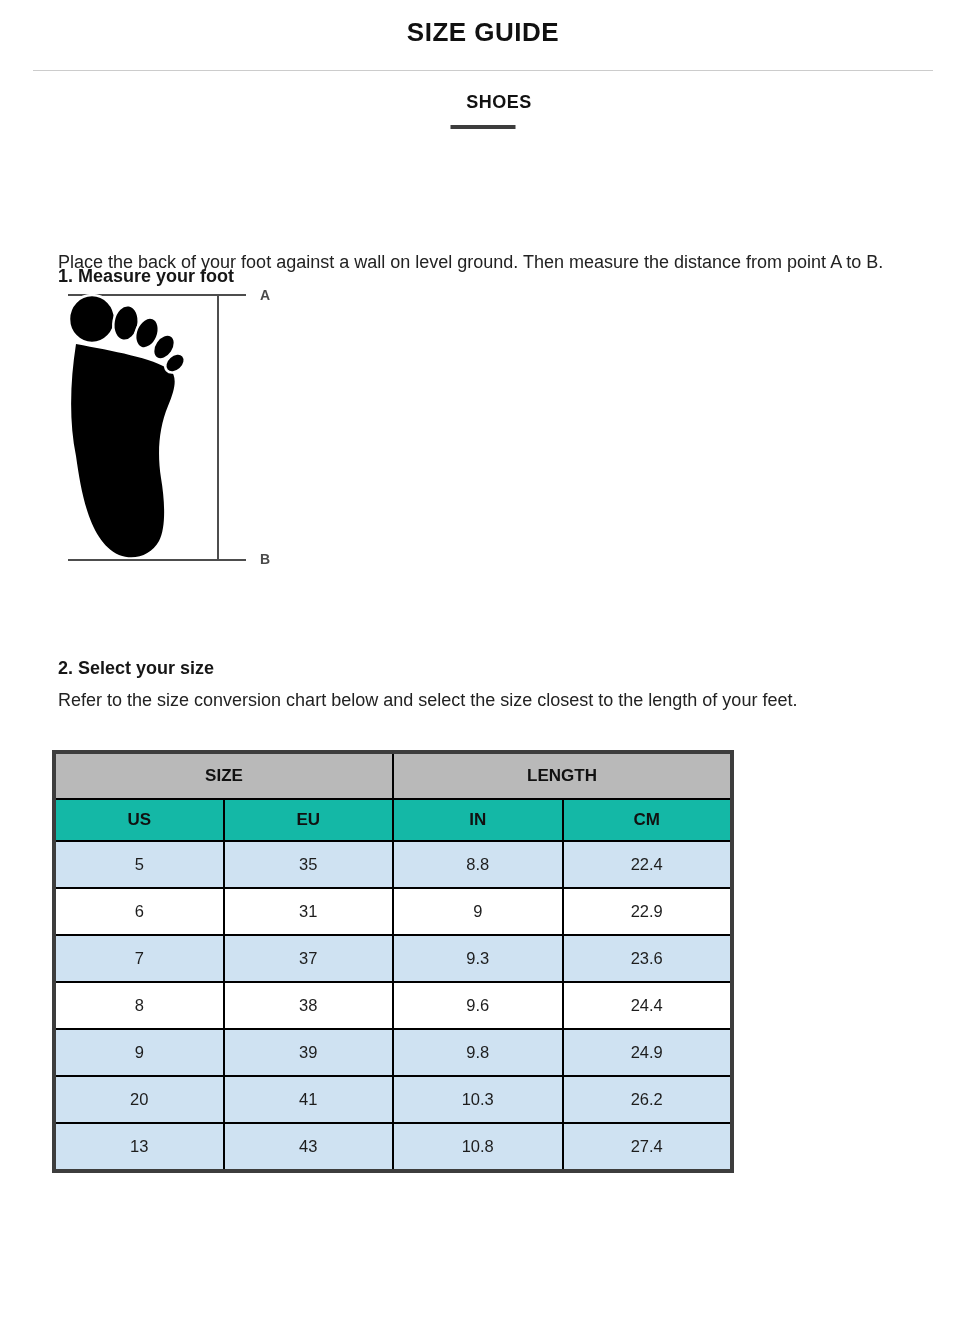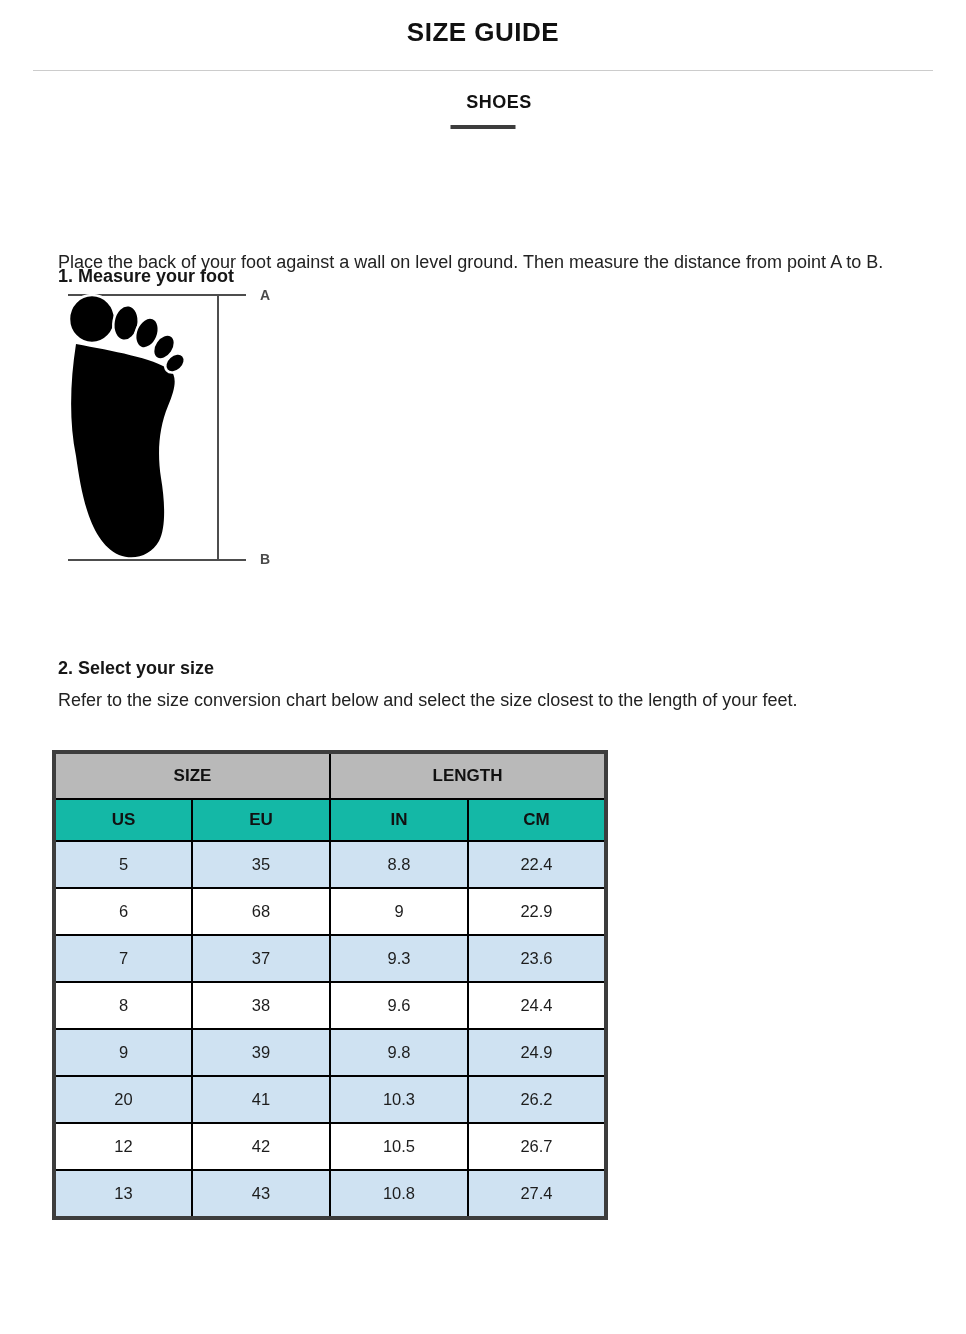--- a/index.html
+++ b/index.html
@@ -38,21 +38,21 @@
   .line-top { left:10px; top:1px; width:178px; height:2px; }
   .line-bottom { left:10px; top:266px; width:178px; height:2px; }
   .line-vert { left:159px; top:1px; width:2px; height:267px; }
   .diagram-label { position:absolute; font-size:14px; font-weight:700; color:#4a4a4a; }
   .label-a { left:202px; top:-6px; }
   .label-b { left:202px; top:258px; }
   .foot-svg { position:absolute; left:11px; top:1px; }
 
   
   .size-table {
-    position:absolute; left:52px; top:750px; width:556px; table-layout:fixed;
+    position:absolute; left:52px; top:750px; width:682px; table-layout:fixed;
     border-collapse:collapse; border:4px solid var(--outer-border,#3d3d3d);
   }
   .size-table th, .size-table td {
     border:2px solid var(--grid-border,#000); text-align:center; padding:0; vertical-align:middle;
   }
   .group-th { height:44px; background:var(--group-header-bg,#b9b9b9); font-size:17px; font-weight:700; color:#111; }
   .col-th   { height:40px; background:#14b8a6; font-size:17px; font-weight:700; color:#111; }
   .size-table td { height:45px; background:#ffffff; font-size:16.5px; color:#1d1d1d; }
   .size-table tr.alt td { background:var(--alt-row-bg,#cfe2f2); }
 
@@ -114,21 +114,21 @@
     </thead>
     <tbody>
         <tr class="alt">
           <td>5</td>
           <td>35</td>
           <td>8.8</td>
           <td>22.4</td>
         </tr>
         <tr>
           <td>6</td>
-          <td>68</td>
+          <td>31</td>
           <td>9</td>
           <td>22.9</td>
         </tr>
         <tr class="alt">
           <td>7</td>
           <td>37</td>
           <td>9.3</td>
           <td>23.6</td>
         </tr>
         <tr>
@@ -142,26 +142,20 @@
           <td>39</td>
           <td>9.8</td>
           <td>24.9</td>
         </tr>
         <tr class="alt">
           <td>20</td>
           <td>41</td>
           <td>10.3</td>
           <td>26.2</td>
         </tr>
-        <tr>
-          <td>12</td>
-          <td>42</td>
-          <td>10.5</td>
-          <td>26.7</td>
-        </tr>
         <tr class="alt">
           <td>13</td>
           <td>43</td>
           <td>10.8</td>
           <td>27.4</td>
         </tr>
       </tbody>
   </table>
 
 

